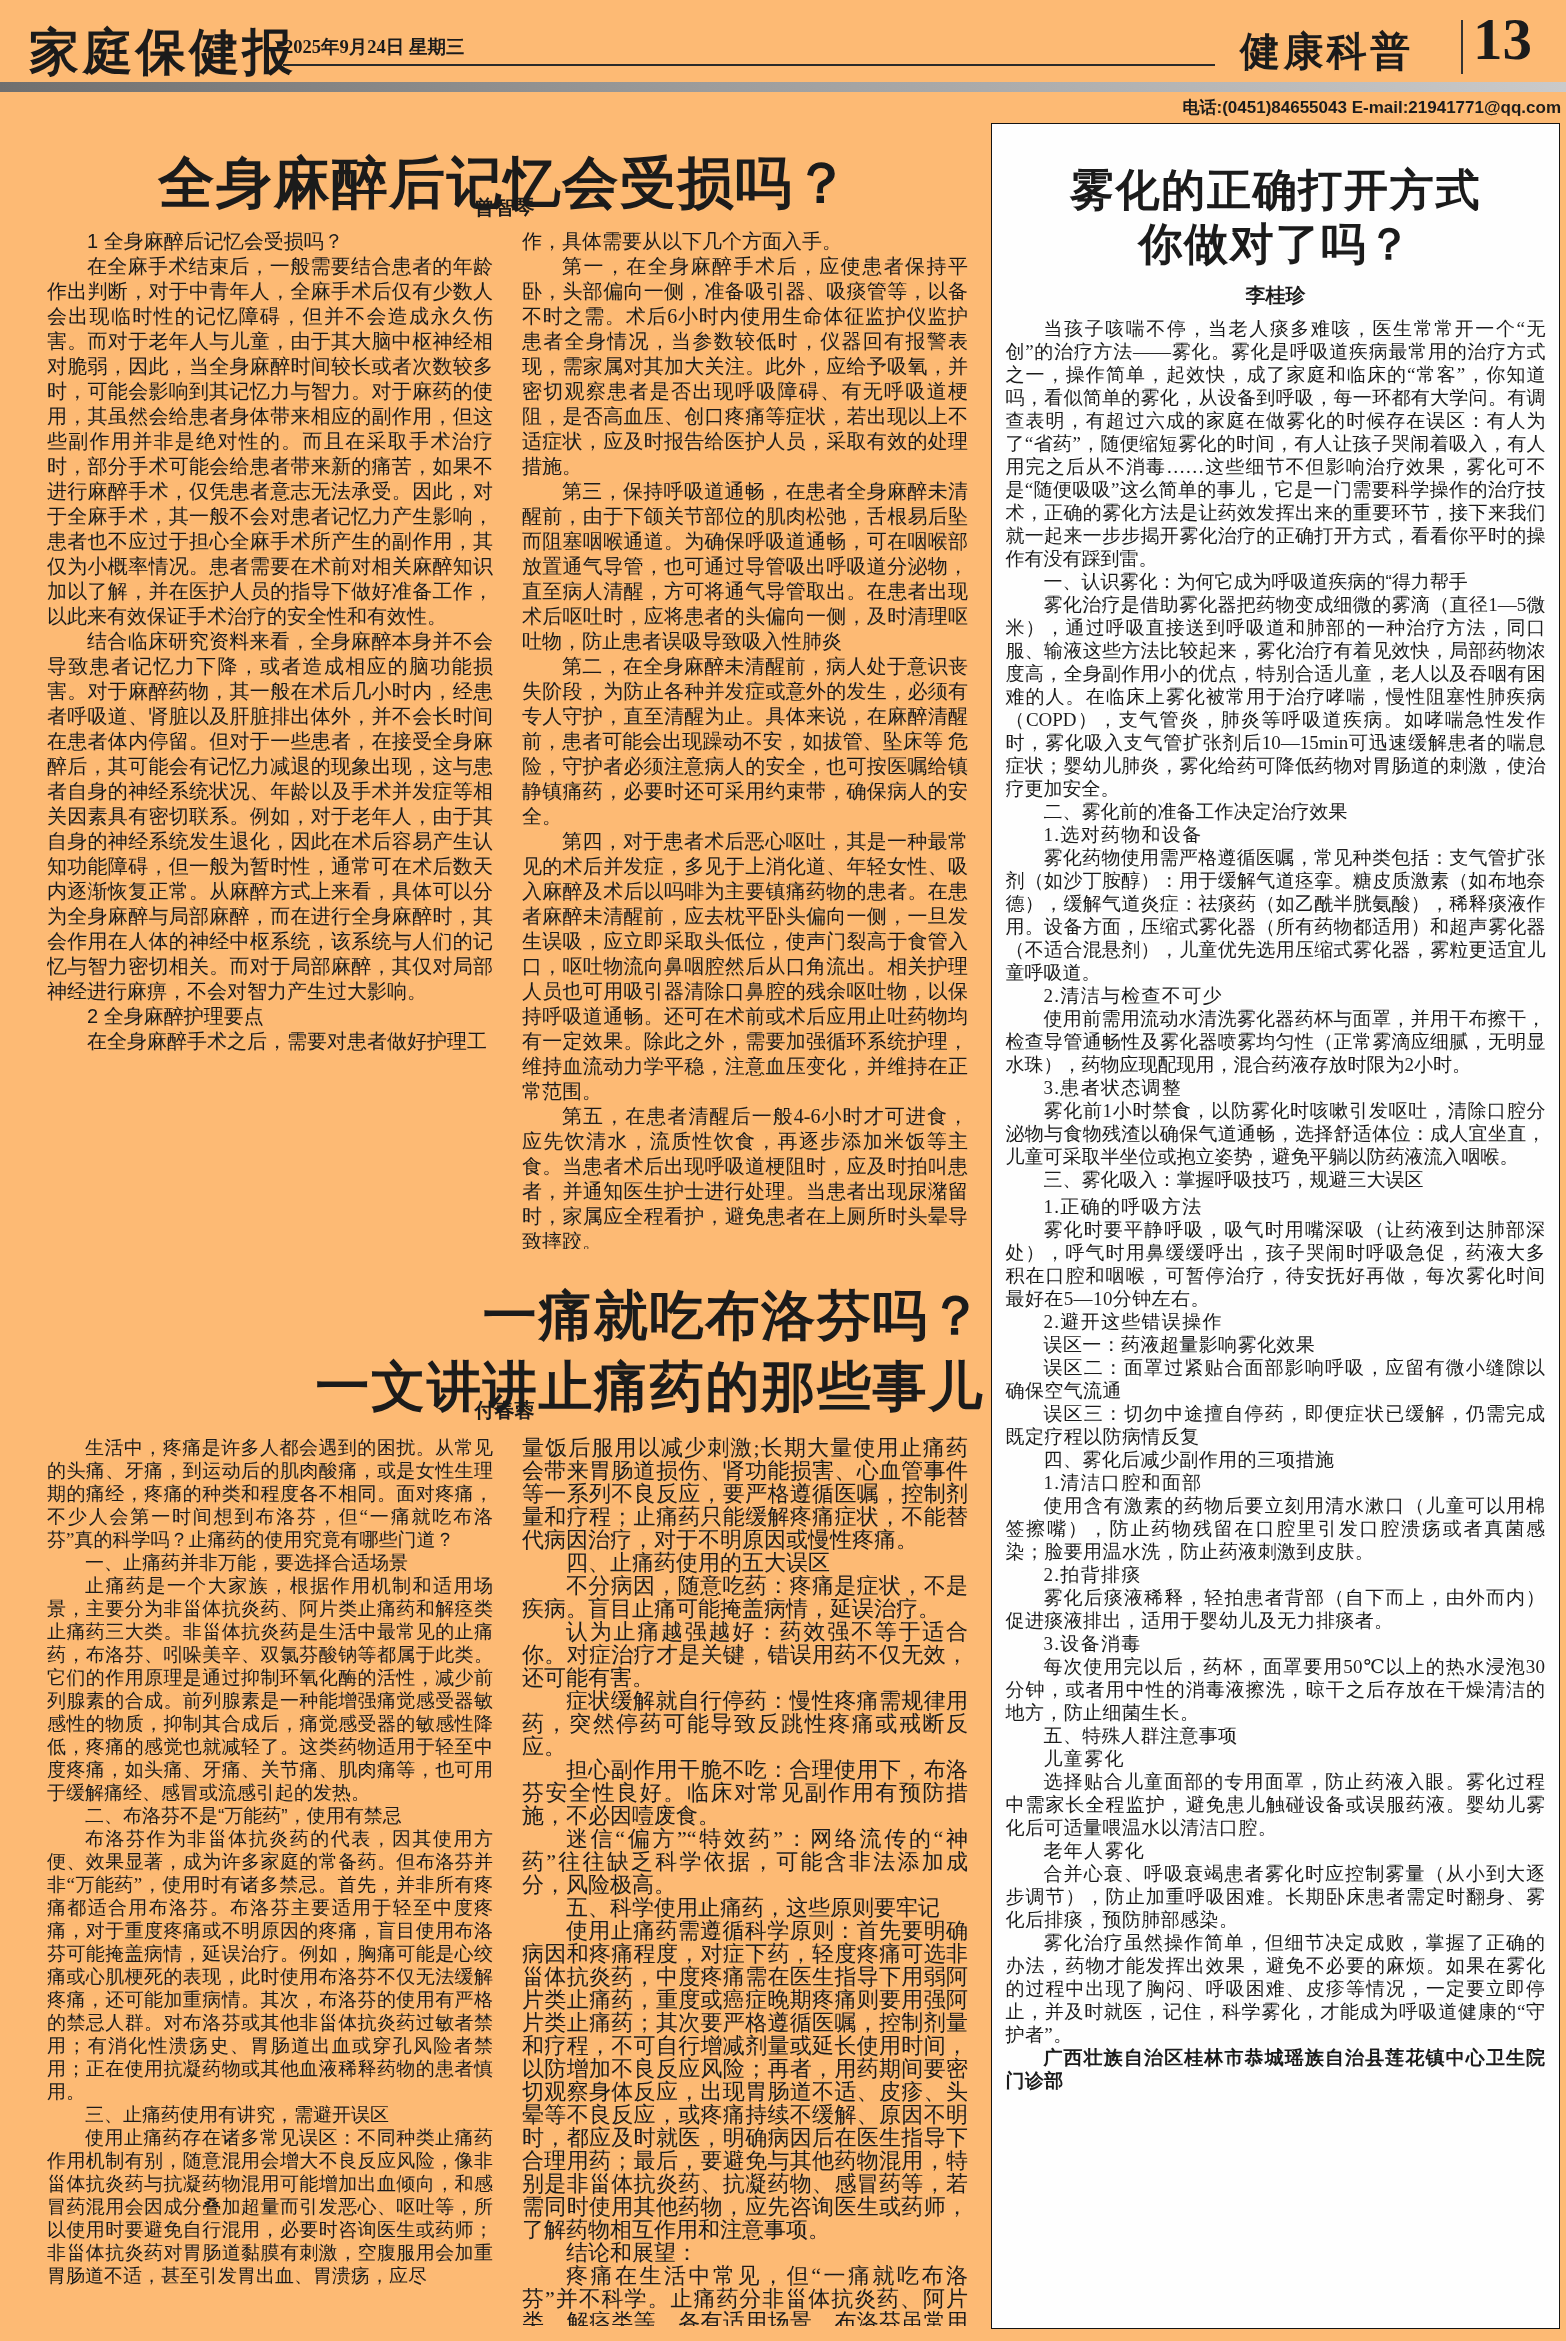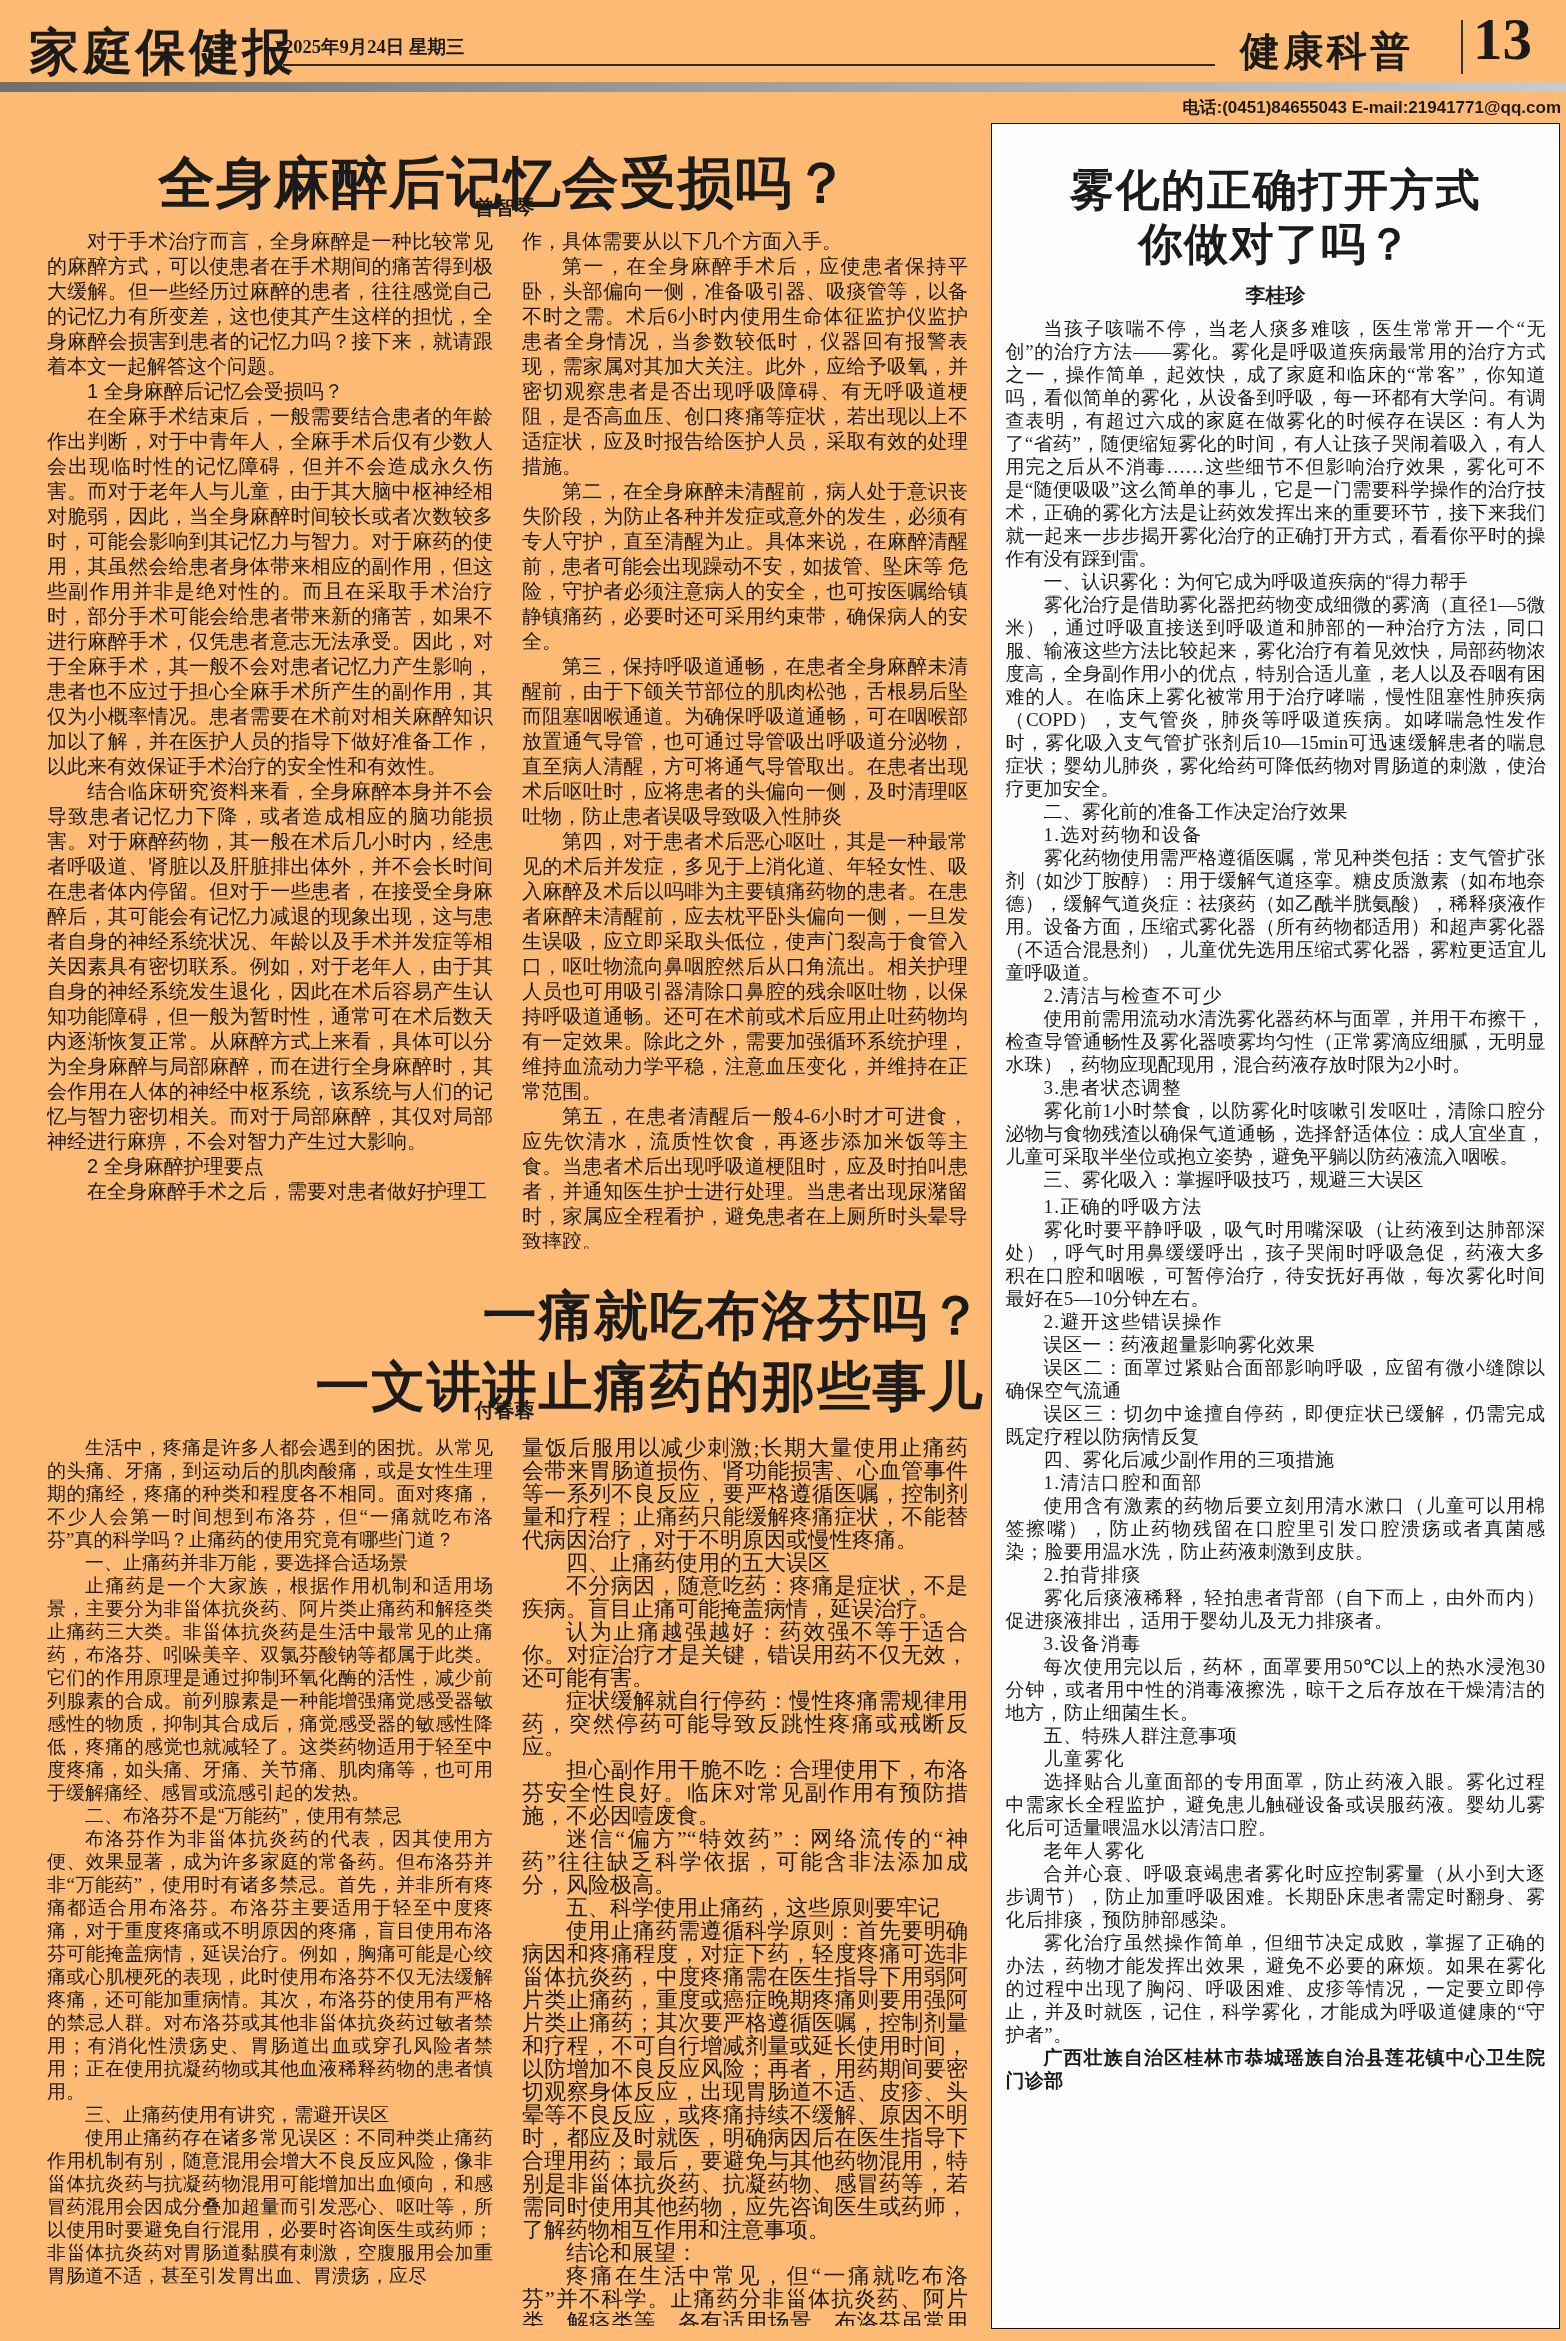--- a/index.html
+++ b/index.html
@@ -63,32 +63,31 @@
   <div class="section-name">健康科普</div>
   <div class="head-vbar"></div>
   <div class="page-num">13</div>
   <div class="grey-bar"></div>
   <div class="contact">电话:(0451)84655043  E-mail:21941771@qq.com</div>
 
   <section>
     <h1 class="a1-title">全身麻醉后记忆会受损吗？</h1>
     <div class="a1-author">曾智琴</div>
     <div class="textcol a1-col1">
-        <div class="blk blk-p">对于手术治疗而言，全身麻醉是一种比较常见的麻醉方式，可以使患者在手术期间的痛苦得到极大缓解。但一些经历过麻醉的患者，往往感觉自己的记忆力有所变差，这也使其产生这样的担忧，全身麻醉会损害到患者的记忆力吗？接下来，就请跟着本文一起解答这个问题。</div>
         <div class="blk blk-h">1 全身麻醉后记忆会受损吗？</div>
         <div class="blk blk-p">在全麻手术结束后，一般需要结合患者的年龄作出判断，对于中青年人，全麻手术后仅有少数人会出现临时性的记忆障碍，但并不会造成永久伤害。而对于老年人与儿童，由于其大脑中枢神经相对脆弱，因此，当全身麻醉时间较长或者次数较多时，可能会影响到其记忆力与智力。对于麻药的使用，其虽然会给患者身体带来相应的副作用，但这些副作用并非是绝对性的。而且在采取手术治疗时，部分手术可能会给患者带来新的痛苦，如果不进行麻醉手术，仅凭患者意志无法承受。因此，对于全麻手术，其一般不会对患者记忆力产生影响，患者也不应过于担心全麻手术所产生的副作用，其仅为小概率情况。患者需要在术前对相关麻醉知识加以了解，并在医护人员的指导下做好准备工作，以此来有效保证手术治疗的安全性和有效性。</div>
         <div class="blk blk-p">结合临床研究资料来看，全身麻醉本身并不会导致患者记忆力下降，或者造成相应的脑功能损害。对于麻醉药物，其一般在术后几小时内，经患者呼吸道、肾脏以及肝脏排出体外，并不会长时间在患者体内停留。但对于一些患者，在接受全身麻醉后，其可能会有记忆力减退的现象出现，这与患者自身的神经系统状况、年龄以及手术并发症等相关因素具有密切联系。例如，对于老年人，由于其自身的神经系统发生退化，因此在术后容易产生认知功能障碍，但一般为暂时性，通常可在术后数天内逐渐恢复正常。从麻醉方式上来看，具体可以分为全身麻醉与局部麻醉，而在进行全身麻醉时，其会作用在人体的神经中枢系统，该系统与人们的记忆与智力密切相关。而对于局部麻醉，其仅对局部神经进行麻痹，不会对智力产生过大影响。</div>
         <div class="blk blk-h">2 全身麻醉护理要点</div>
         <div class="blk blk-p">在全身麻醉手术之后，需要对患者做好护理工</div>
       </div>
     <div class="textcol a1-col2">
         <div class="blk blk-cont">作，具体需要从以下几个方面入手。</div>
         <div class="blk blk-p">第一，在全身麻醉手术后，应使患者保持平卧，头部偏向一侧，准备吸引器、吸痰管等，以备不时之需。术后6小时内使用生命体征监护仪监护患者全身情况，当参数较低时，仪器回有报警表现，需家属对其加大关注。此外，应给予吸氧，并密切观察患者是否出现呼吸障碍、有无呼吸道梗阻，是否高血压、创口疼痛等症状，若出现以上不适症状，应及时报告给医护人员，采取有效的处理措施。</div>
+        <div class="blk blk-p">第三，保持呼吸道通畅，在患者全身麻醉未清醒前，由于下颌关节部位的肌肉松弛，舌根易后坠而阻塞咽喉通道。为确保呼吸道通畅，可在咽喉部放置通气导管，也可通过导管吸出呼吸道分泌物，直至病人清醒，方可将通气导管取出。在患者出现术后呕吐时，应将患者的头偏向一侧，及时清理呕吐物，防止患者误吸导致吸入性肺炎</div>
         <div class="blk blk-p">第二，在全身麻醉未清醒前，病人处于意识丧失阶段，为防止各种并发症或意外的发生，必须有专人守护，直至清醒为止。具体来说，在麻醉清醒前，患者可能会出现躁动不安，如拔管、坠床等 危险，守护者必须注意病人的安全，也可按医嘱给镇静镇痛药，必要时还可采用约束带，确保病人的安全。</div>
-        <div class="blk blk-p">第三，保持呼吸道通畅，在患者全身麻醉未清醒前，由于下颌关节部位的肌肉松弛，舌根易后坠而阻塞咽喉通道。为确保呼吸道通畅，可在咽喉部放置通气导管，也可通过导管吸出呼吸道分泌物，直至病人清醒，方可将通气导管取出。在患者出现术后呕吐时，应将患者的头偏向一侧，及时清理呕吐物，防止患者误吸导致吸入性肺炎</div>
         <div class="blk blk-p">第四，对于患者术后恶心呕吐，其是一种最常见的术后并发症，多见于上消化道、年轻女性、吸入麻醉及术后以吗啡为主要镇痛药物的患者。在患者麻醉未清醒前，应去枕平卧头偏向一侧，一旦发生误吸，应立即采取头低位，使声门裂高于食管入口，呕吐物流向鼻咽腔然后从口角流出。相关护理人员也可用吸引器清除口鼻腔的残余呕吐物，以保持呼吸道通畅。还可在术前或术后应用止吐药物均有一定效果。除此之外，需要加强循环系统护理，维持血流动力学平稳，注意血压变化，并维持在正常范围。</div>
         <div class="blk blk-p">第五，在患者清醒后一般4-6小时才可进食，应先饮清水，流质性饮食，再逐步添加米饭等主食。当患者术后出现呼吸道梗阻时，应及时拍叫患者，并通知医生护士进行处理。当患者出现尿潴留时，家属应全程看护，避免患者在上厕所时头晕导致摔跤。</div>
         <div class="blk blk-sig">郴州市第一人民医院</div>
       </div>
   </section>
 
   <section>
     <h1 class="a3-title">
       <span style="display:block">一痛就吃布洛芬吗？</span>
       <span style="display:block">一文讲讲止痛药的那些事儿</span>

